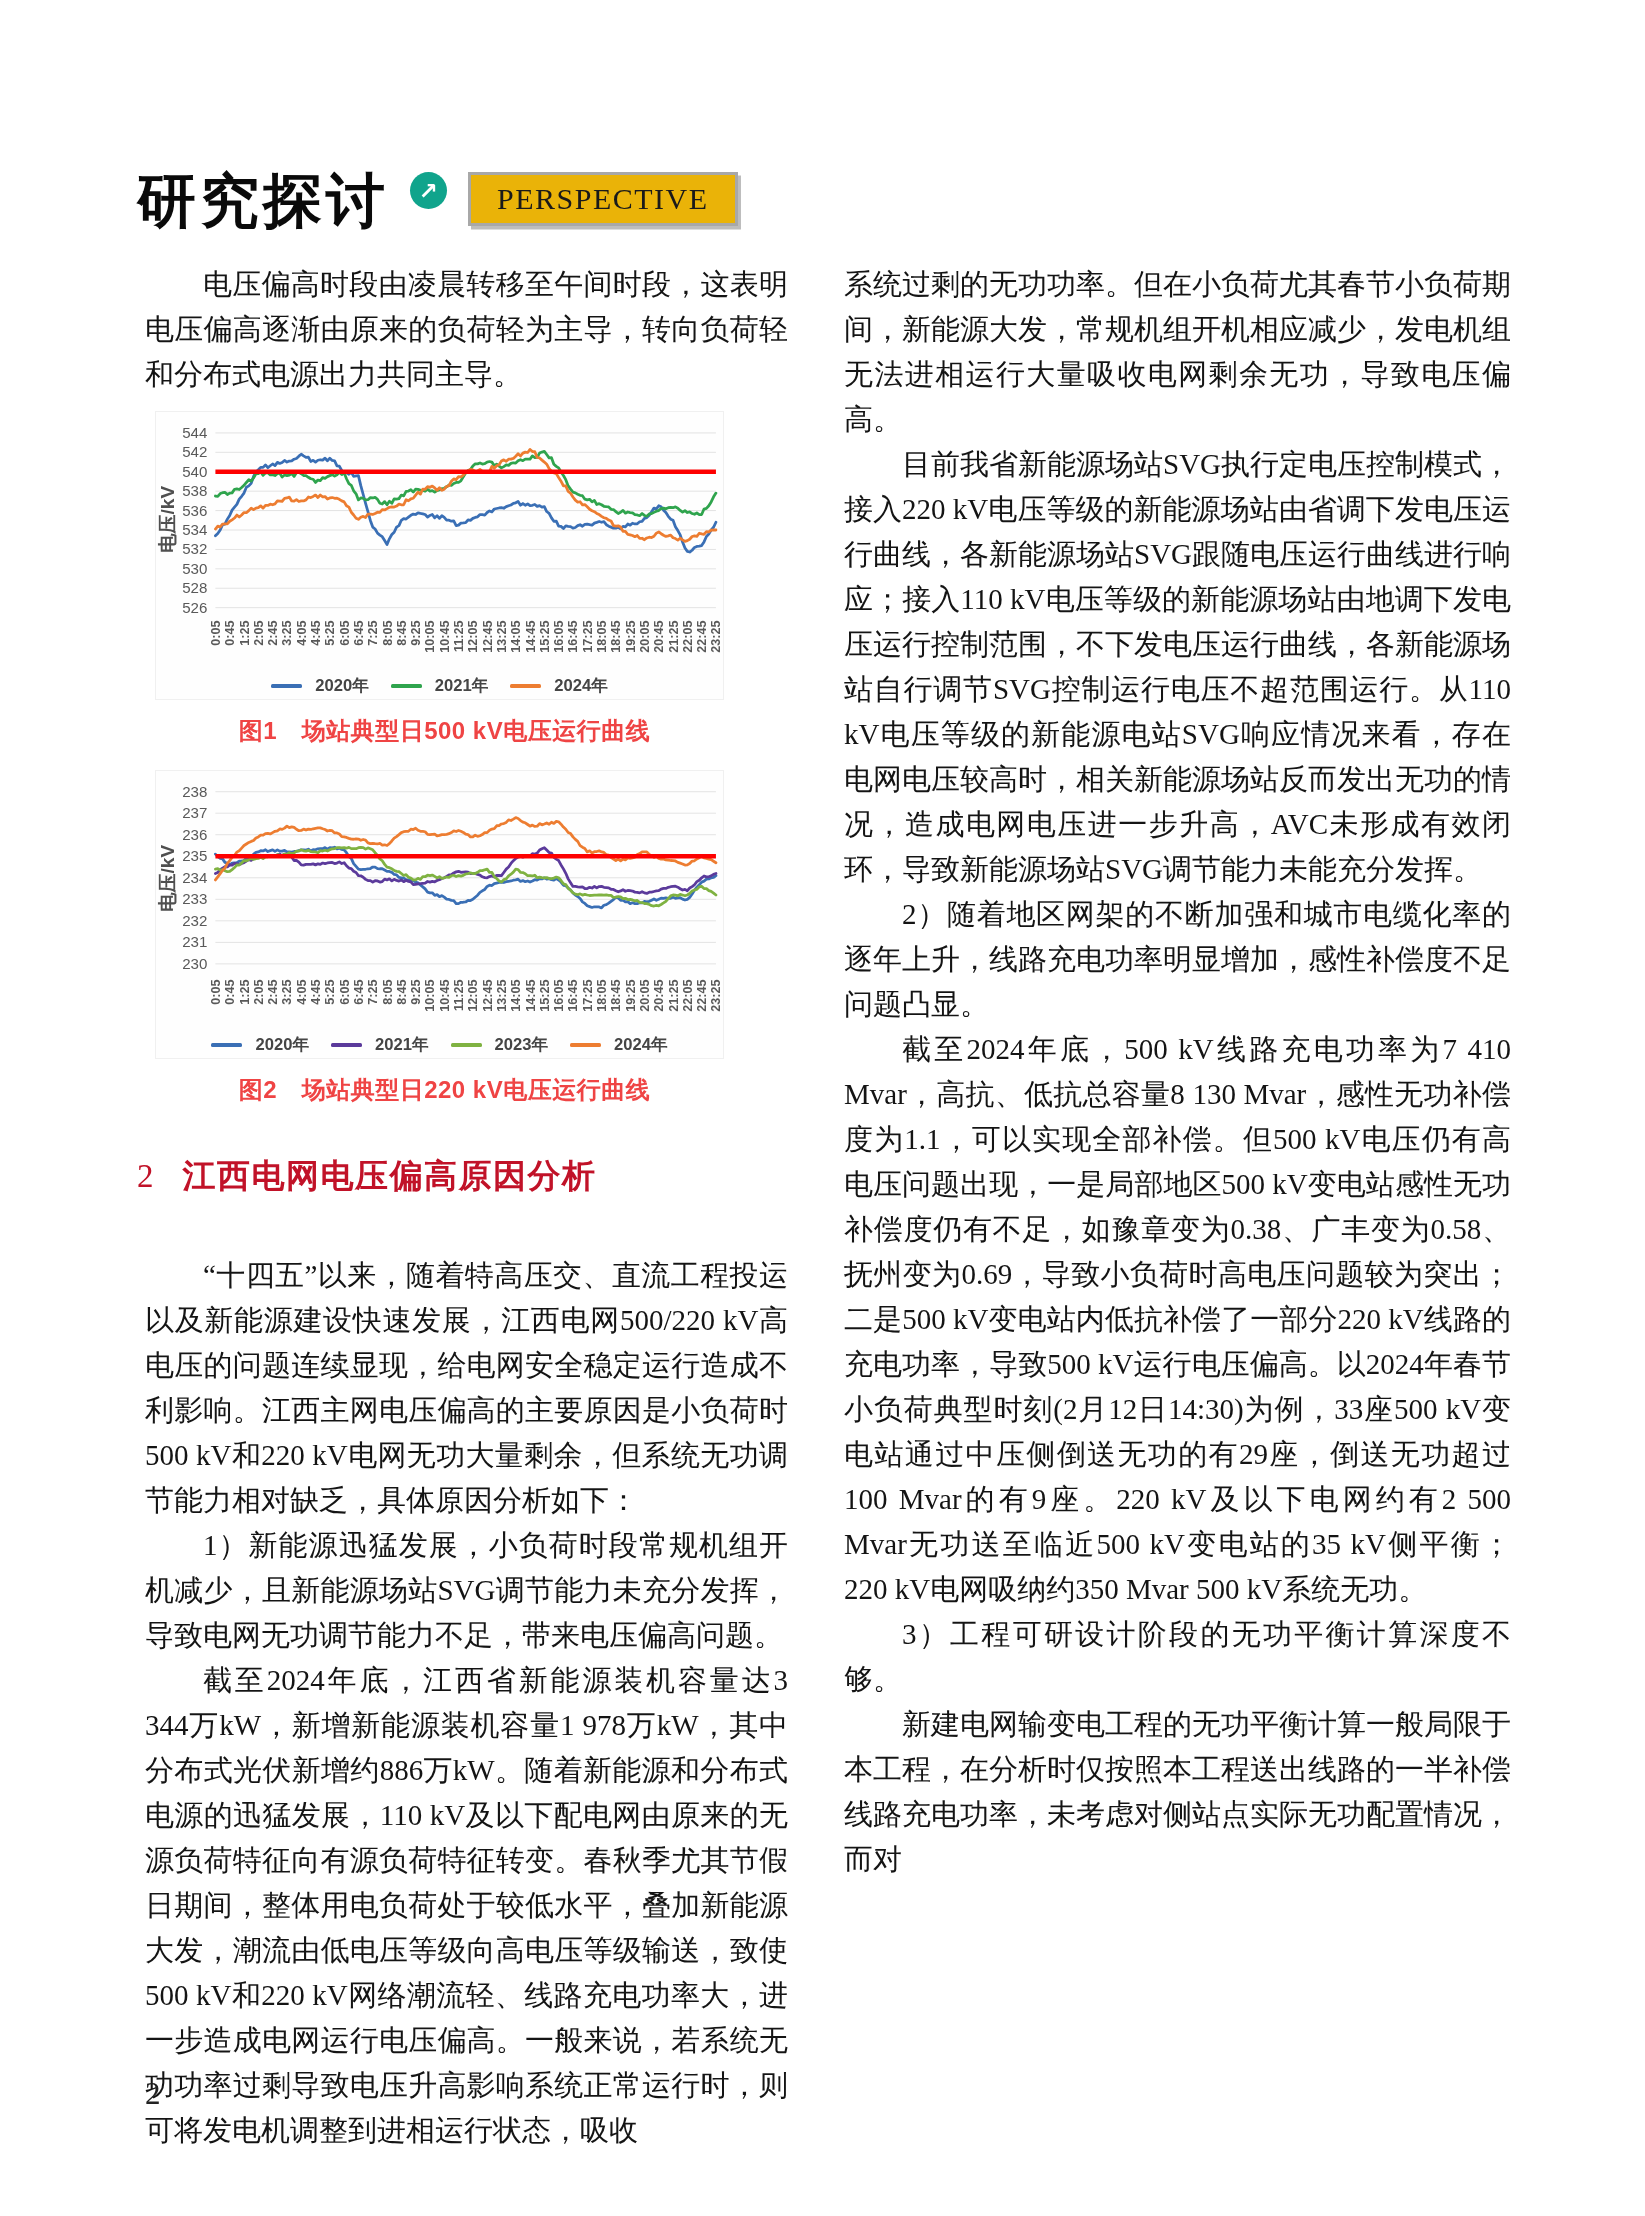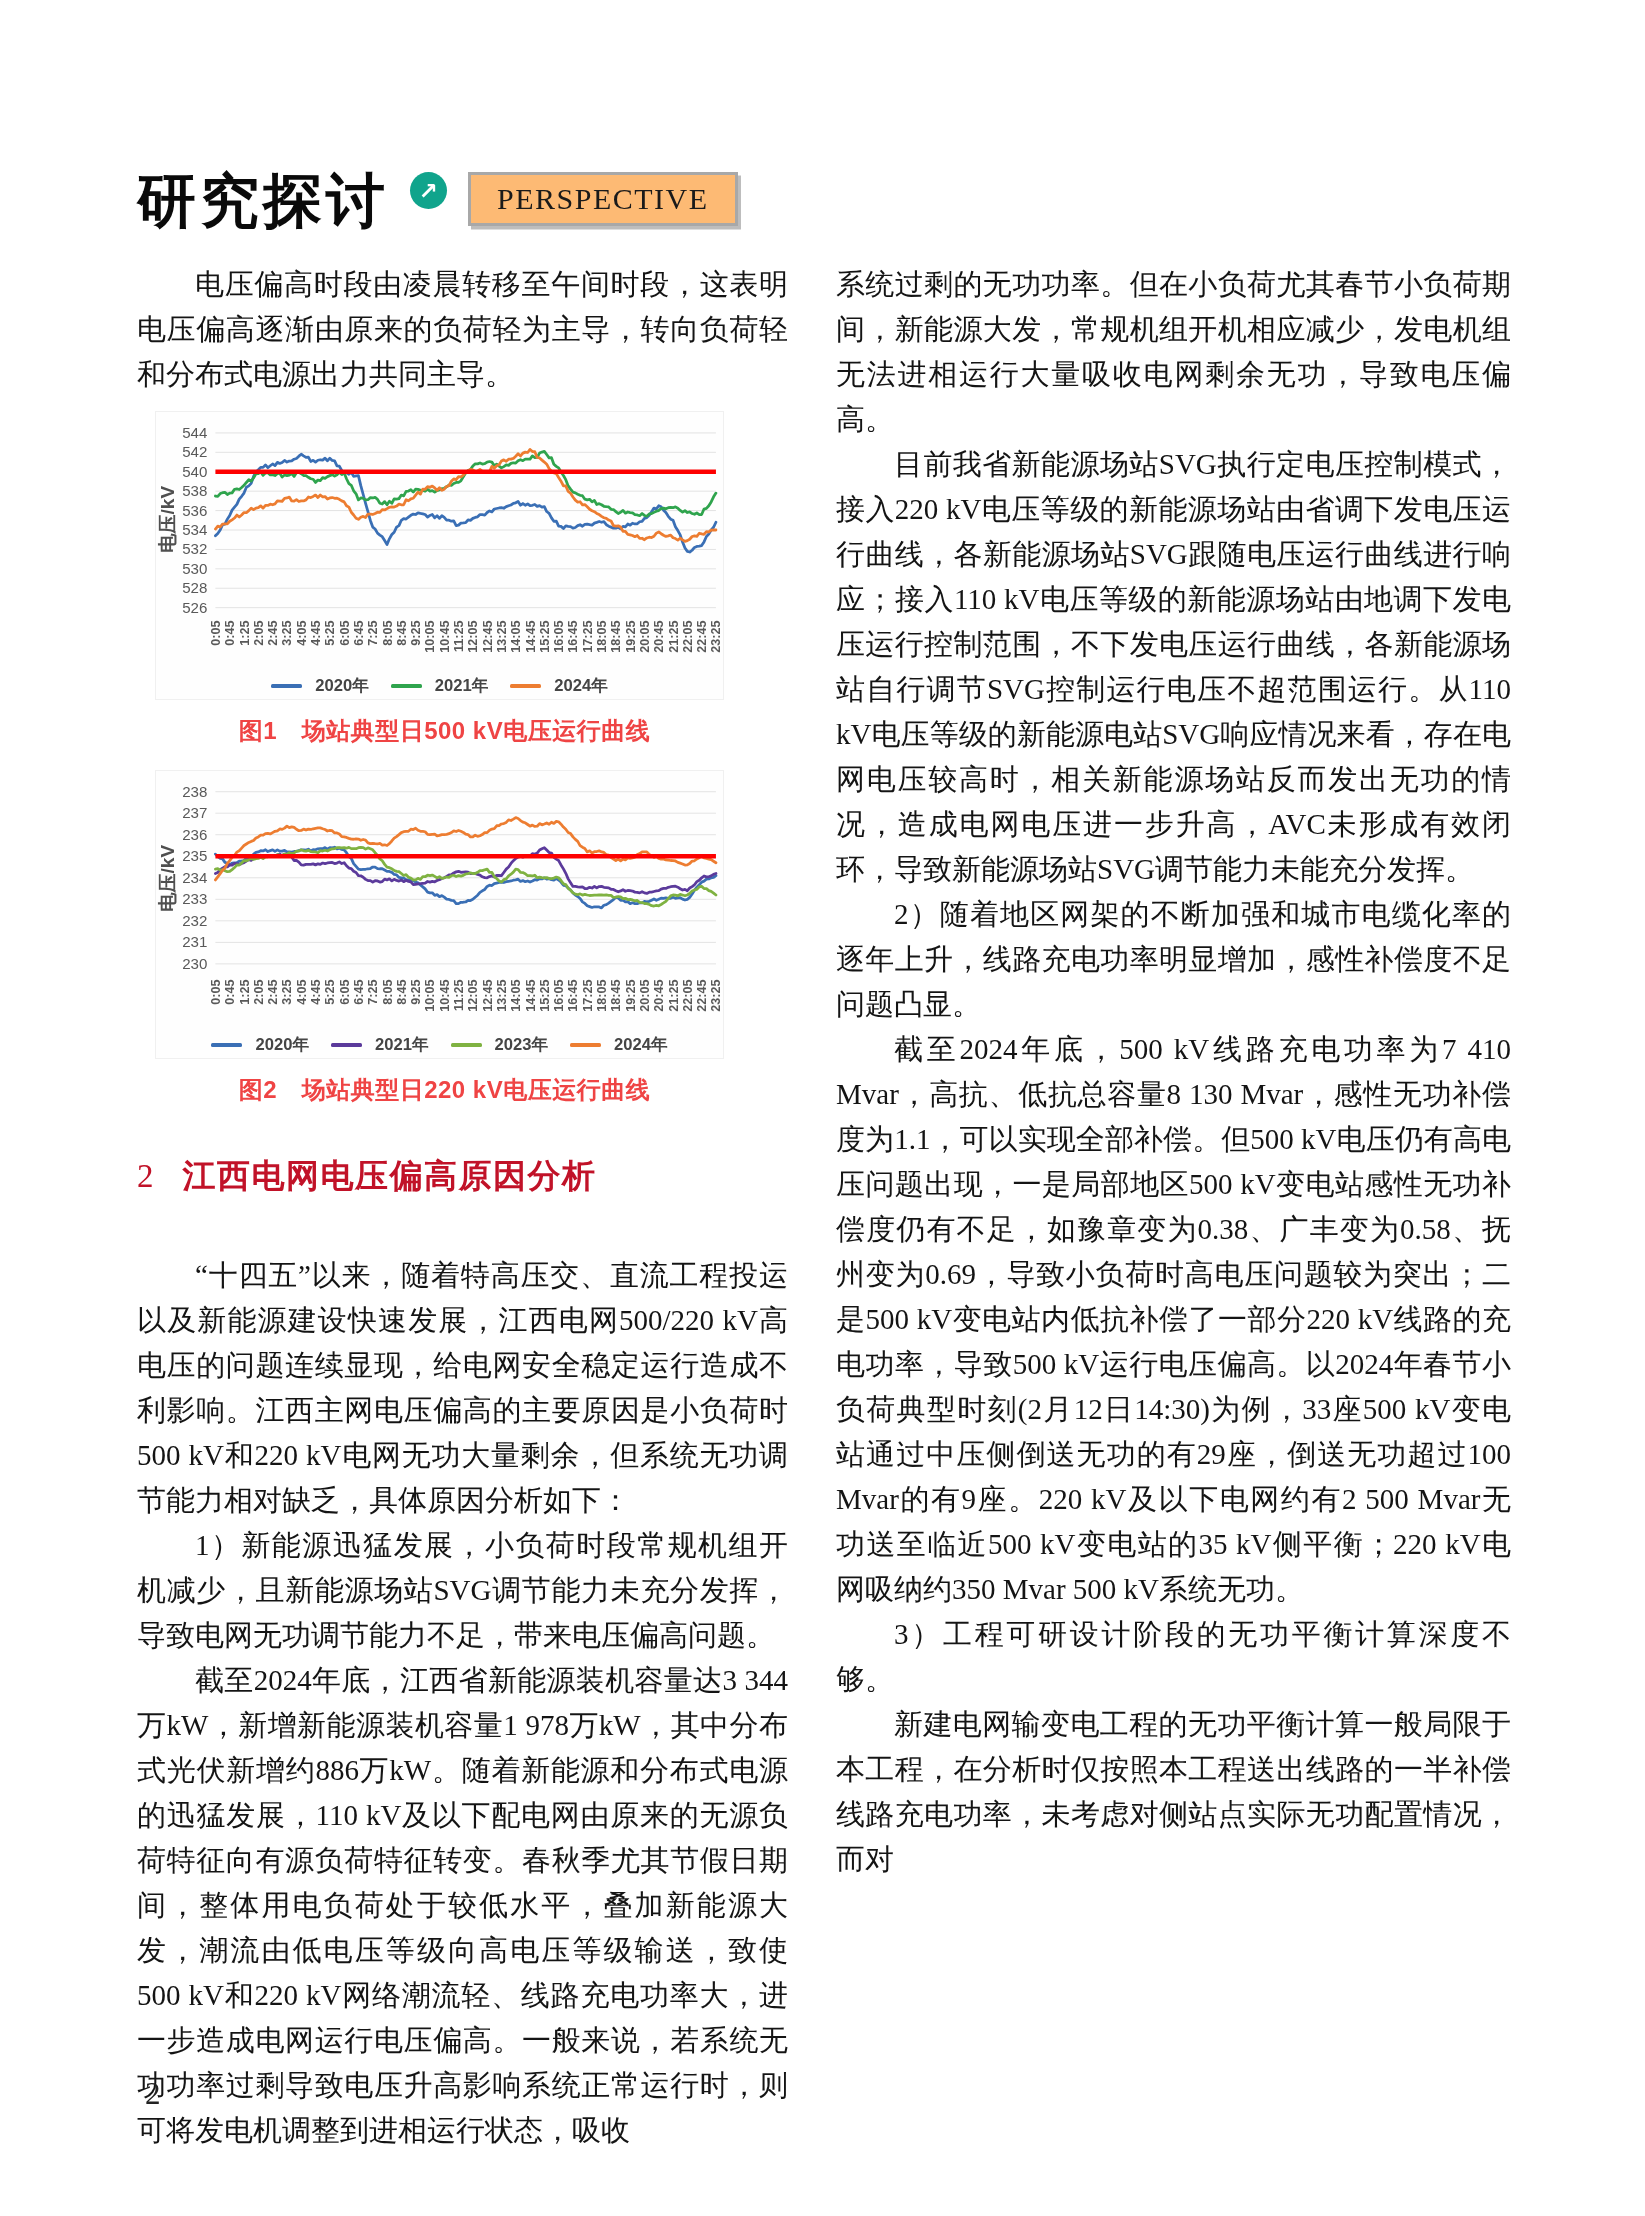--- a/index.html
+++ b/index.html
@@ -8,29 +8,29 @@
     position:relative; width:1645px; height:2216px; background:#ffffff;
     font-family:"Liberation Serif","DejaVu Serif",serif; color:#141414; overflow:hidden;
   }
   
   .masthead { position:absolute; top:172px; left:137px; display:flex; align-items:flex-start; gap:21px; }
   .mast-title { font-family:"Liberation Sans","DejaVu Sans",sans-serif; font-weight:900;
     font-size:59px; letter-spacing:4px; color:#0a0a0a; line-height:1; }
   .arrow-badge { width:37px; height:37px; border-radius:50%; background:#10a48c; display:flex;
     align-items:center; justify-content:center; color:#ffffff; font-size:23px; font-weight:bold;
     font-family:"DejaVu Sans",sans-serif; }
-  .tagbox { border:3px solid #a8a8a8; box-shadow:3px 3.5px 0 0 #bdbdbd; background:#fdba74;
+  .tagbox { border:3px solid #a8a8a8; box-shadow:3px 3.5px 0 0 #bdbdbd; background:#eab308;
     padding:7px 26px 8px 26px; font-family:"Liberation Serif",serif; font-size:30px;
     letter-spacing:1.5px; color:#1a1a1a; line-height:1.1; }
   
   .columns { position:absolute; top:262px; left:137px; display:flex; gap:48px; }
   .col { text-align:justify; }
   .col-left  { width:651px; }
   .col-right { width:675px; }
-  p.body { font-size:29px; line-height:45px; text-align:justify; text-justify:inter-ideograph; }
+  p.body { font-size:29px; line-height:45px; text-align:justify; text-justify:inter-ideograph;margin-left:8px; }
   p.body.indent { text-indent:2em; }
   
   figure.fig { margin:14px 0 0 18px; width:579px; }
   .chart { width:569px; padding:3px 0 0 0; background:#fefefe; border:0.5px solid #f0f0f0; }
   .chart-svg svg { display:block; }
   .chart-legend { display:flex; justify-content:center; align-items:center; gap:22px; height:26px; }
   .lg-item { display:flex; align-items:center; gap:13px; }
   .lg-line { display:inline-block; width:31px; height:4px; border-radius:1.5px; }
   .lg-label { font-family:"Liberation Sans","DejaVu Sans",sans-serif; font-size:16.6px; color:#454545; font-weight:bold; }
   figcaption.caption { margin:15px 0 23px 0; text-align:center;

